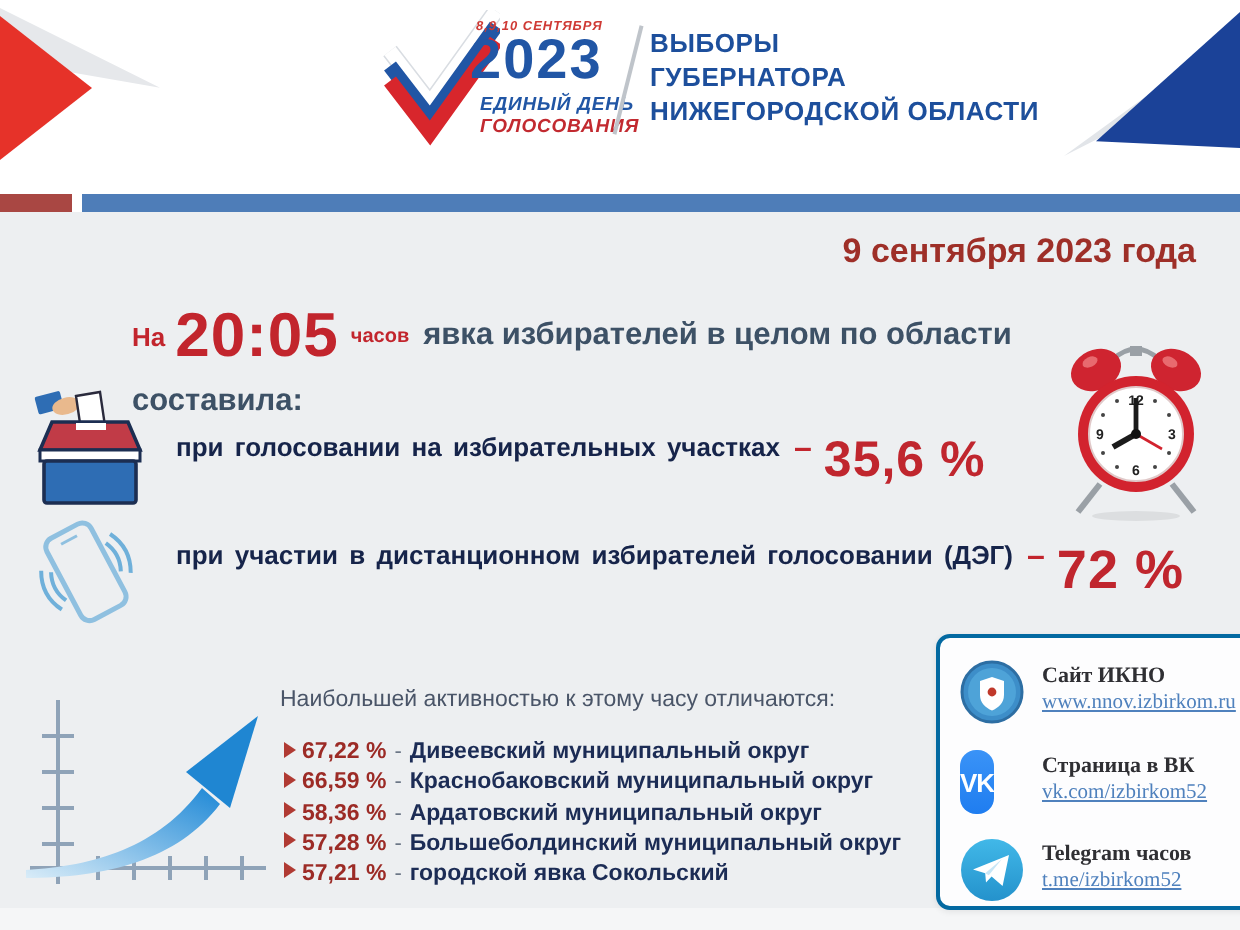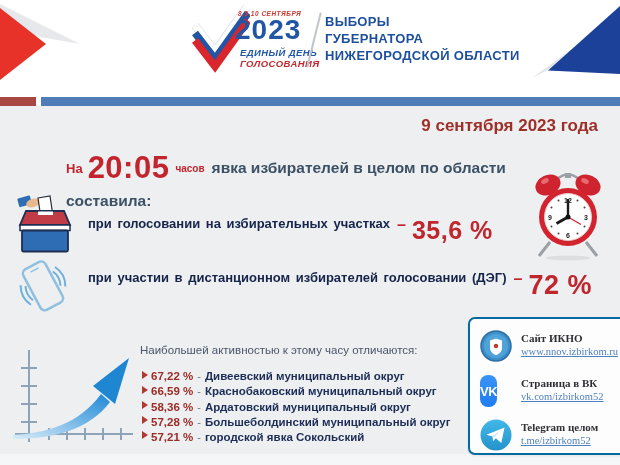--- a/index.html
+++ b/index.html
@@ -292,20 +292,20 @@
                 <stop offset="0" stop-color="#41b8e8"></stop>
                   <stop offset="1" stop-color="#2492cc"></stop>
               </linearGradient>
             </defs>
             <circle cx="16" cy="16" r="15.5" fill="url(#tg)"></circle>
             <path d="M6.5 15.8 L24.5 8.5 L21.3 24 L15.8 19.2 L13 22.3 L12.6 17.6 Z" fill="#ffffff"></path>
             <path d="M12.6 17.6 L21 10.5 L14.4 18.6 Z" fill="#c8e6f6"></path>
           </svg>
         </span>
         <div class="soc-text">
-          <div class="soc-label">Telegram целом</div>
+          <div class="soc-label">Telegram часов</div>
           <div class="soc-link">t.me/izbirkom52</div>
         </div>
       </div>
     </div>
 
   </div>
 </div>
 
 </body></html>

